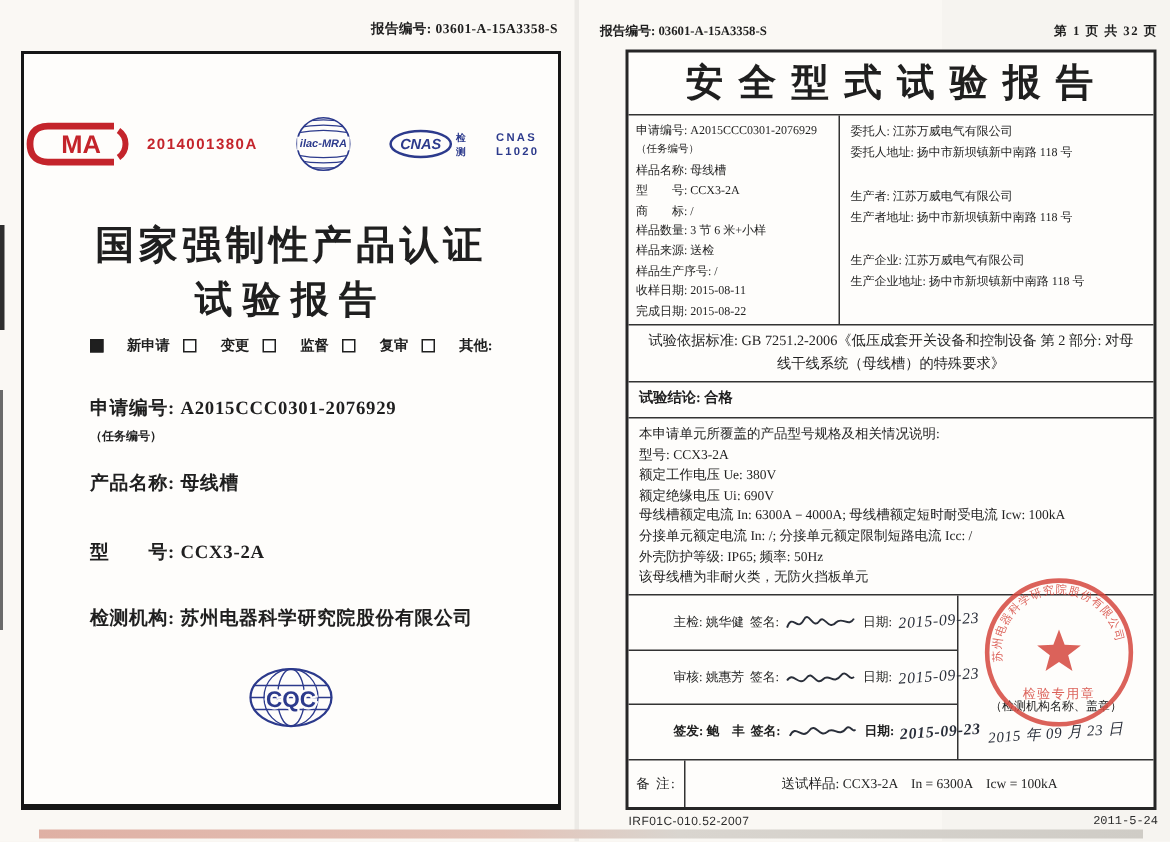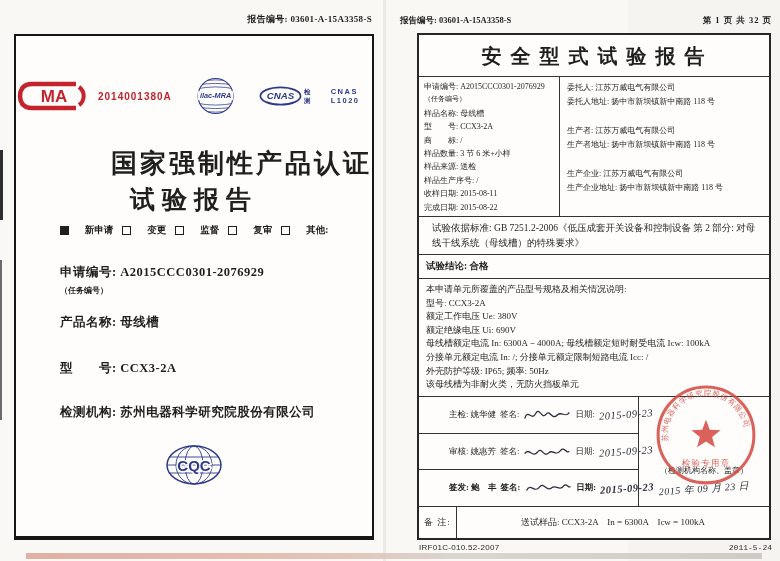--- a/index.html
+++ b/index.html
@@ -13,21 +13,21 @@
   .left-page{position:absolute;left:14px;top:34px;width:356px;height:500px;
              background:#fefdfb;border:2px solid #161616;border-bottom-width:4px;}
   .logos{position:absolute;left:0;right:0;top:32px;display:flex;justify-content:center;
          align-items:center;gap:24px;}
   .logo-block{display:flex;flex-direction:row;align-items:center;gap:2px;}
   .cma-num{font-size:10px;color:#c4242b;font-weight:700;letter-spacing:1px;
            font-family:"Liberation Sans",sans-serif;}
   .cnas-sub{font-size:6.5px;color:#2c3a8c;letter-spacing:7px;font-weight:700;margin-top:1px;}
   .cnas-code{font-size:7.5px;color:#2c3a8c;letter-spacing:1.5px;font-weight:700;
              font-family:"Liberation Sans",sans-serif;}
-  .lp-title1{position:absolute;left:0;right:0;top:110px;text-align:right;
+  .lp-title1{position:absolute;left:0;right:0;top:110px;text-align:center;
              font-size:26px;font-weight:700;letter-spacing:3px;}
   .lp-title2{position:absolute;left:0;right:0;top:147px;text-align:center;
              font-size:25px;font-weight:700;letter-spacing:7px;}
   .lp-checks{position:absolute;left:0;right:0;top:188px;display:flex;gap:9px;
              justify-content:center;font-size:9.5px;font-weight:700;}
   .cb-item{display:flex;align-items:center;gap:16px;white-space:nowrap;}
   .cb{display:inline-block;width:7px;height:7px;border:1px solid #1f1f1f;background:#fff;}
   .cb.filled{background:#1f1f1f;}
   .lp-field{position:absolute;left:44px;font-size:12.5px;font-weight:600;
             letter-spacing:.5px;white-space:pre;}
@@ -41,31 +41,31 @@
   .rp-footL{position:absolute;left:419px;top:543px;font-size:8px;letter-spacing:.3px;
             font-family:"Liberation Sans",sans-serif;color:#2c2c2c;}
   .rp-footR{position:absolute;left:700px;top:543px;width:72px;text-align:right;font-size:8px;
             font-family:Liberation Mono, monospace;color:#2c2c2c;}
 
   
   .rp-table{position:absolute;left:417px;top:33px;width:354px;height:507px;
             background:#fefdfb;border:2px solid #262626;box-sizing:border-box;
             display:flex;flex-direction:column;}
   .t-row{border-bottom:1px solid #333;box-sizing:border-box;flex:none;}
-  .t-title{height:42px;line-height:42px;text-align:center;font-size:20px;font-weight:700;
+  .t-title{height:42px;line-height:42px;text-align:center;font-size:25px;font-weight:700;
            letter-spacing:2px;}
   .t-info{height:140px;display:flex;}
   .info-l{width:141px;border-right:1px solid #333;box-sizing:border-box;
           padding:3px 5px;font-size:8px;line-height:13.4px;overflow:hidden;}
   .info-l div{white-space:pre;}
   .info-l .small{font-size:7px;}
   .info-r{flex:1;padding:4px 7px;font-size:8px;line-height:14px;overflow:hidden;}
   .info-group{margin-bottom:15px;}
   .info-group div{white-space:pre;}
-  .t-standard{height:38px;padding:4px 13px;font-size:9.5px;line-height:14.5px;}
+  .t-standard{height:38px;padding:4px 13px;font-size:9.5px;line-height:14.5px;text-align:center;}
   .t-conclusion{height:24px;line-height:23px;padding:0 7px;font-size:9.5px;font-weight:600;}
   .t-specs{height:118px;padding:4px 7px;font-size:9px;line-height:13.6px;overflow:hidden;}
   .t-specs div{white-space:nowrap;}
   .t-sign{height:110px;display:flex;border-bottom:1px solid #333;}
   .sign-left{width:220px;border-right:1px solid #333;box-sizing:border-box;
              display:flex;flex-direction:column;}
   .sig-row{flex:1;display:flex;align-items:center;gap:4px;padding:0 6px;
            border-bottom:1px solid #333;box-sizing:border-box;font-size:8.5px;}
   .sig-row:last-child{border-bottom:none;font-weight:bold;}
   .sig-role{width:62px;white-space:pre;margin-left:24px;}

